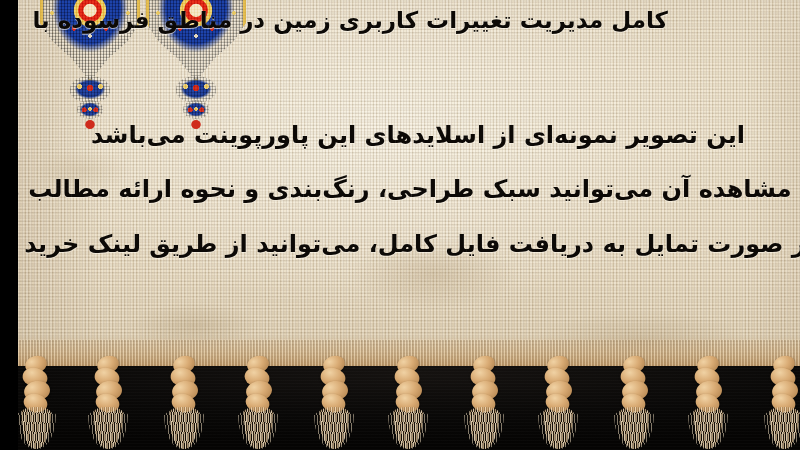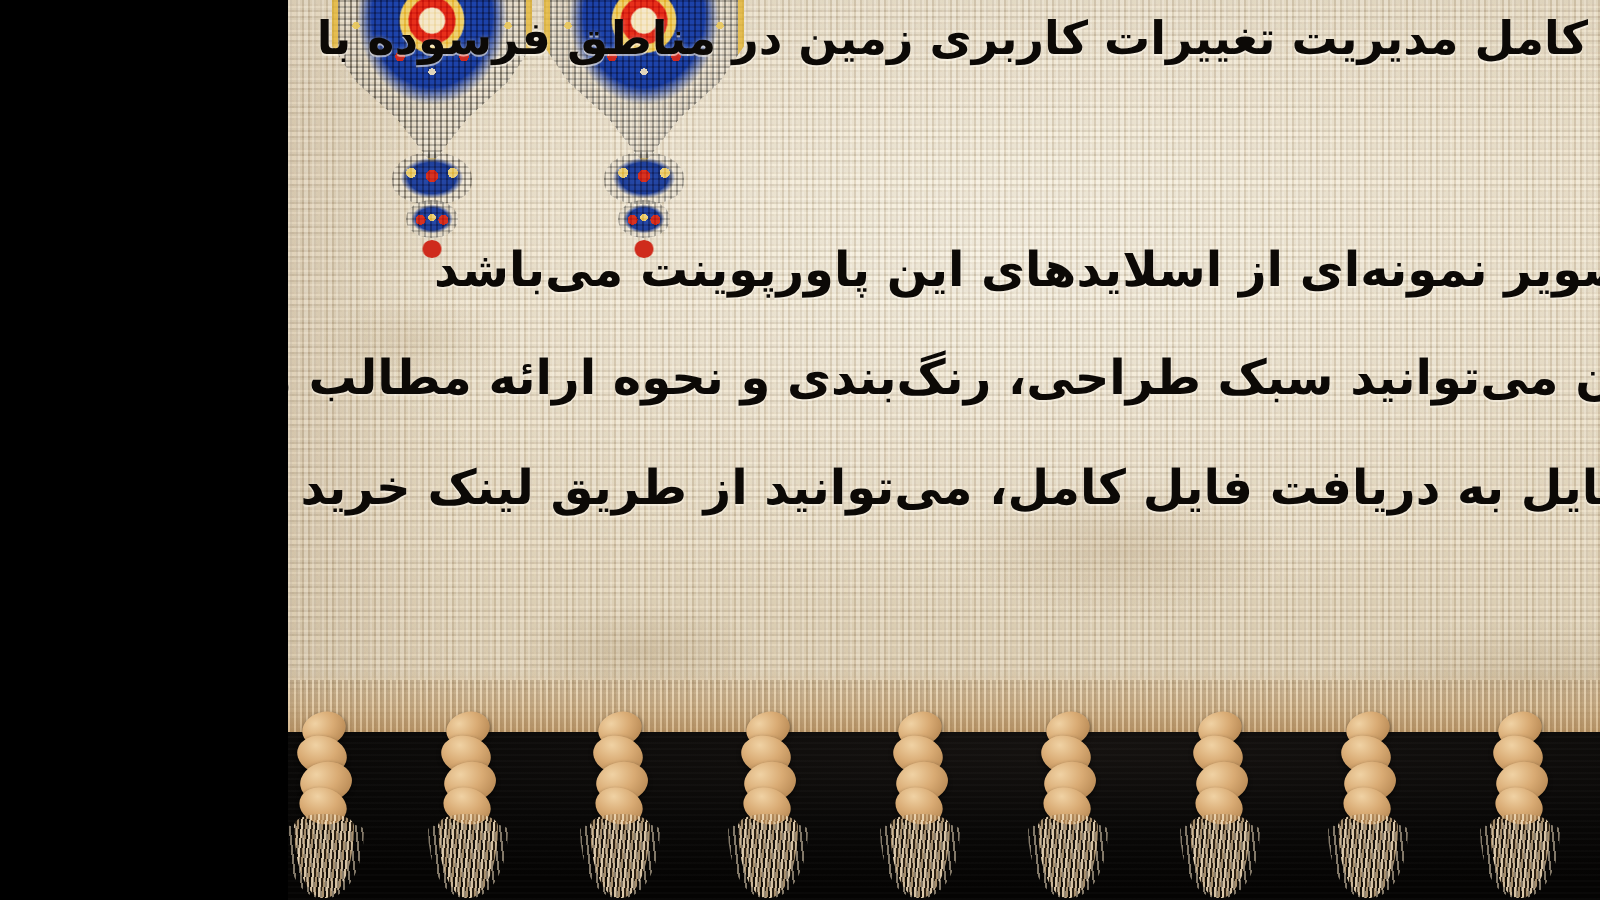--- a/index.html
+++ b/index.html
@@ -1,21 +1,21 @@
 <!DOCTYPE html>
 <html lang="fa" dir="rtl"><head>
 <meta charset="utf-8">
 <title>Carpet Slide Preview</title>
 <style>
   html,body{margin:0;padding:0;background:#000;}
   *{box-sizing:border-box;}
 
   #stage{
     position:relative;
-    width:656px;height:450px;
+    width:782px;height:450px;
     overflow:hidden;
     font-family:"DejaVu Sans","Liberation Sans",sans-serif;
     background:#0a0806;
   }
 
   
   .carpet-field{
     position:absolute;left:0;top:0;width:800px;height:370px;
     background:
       

